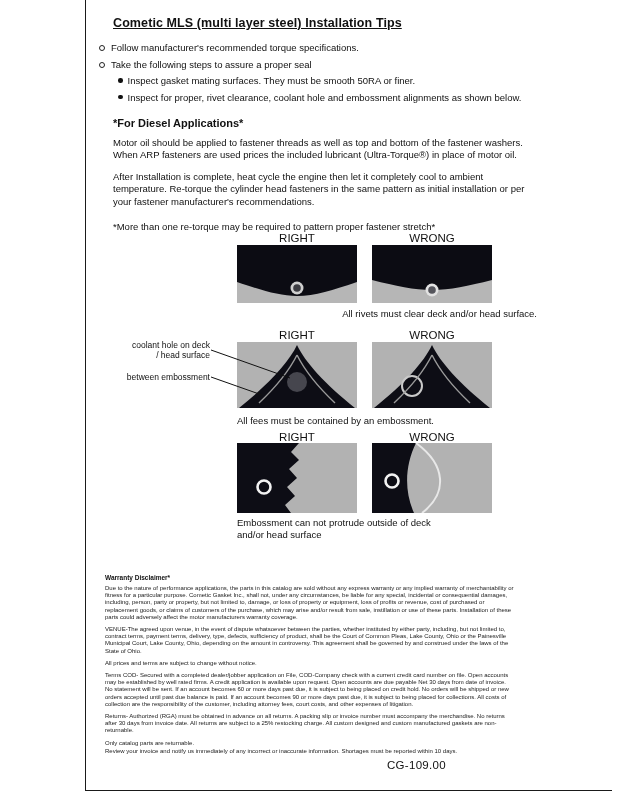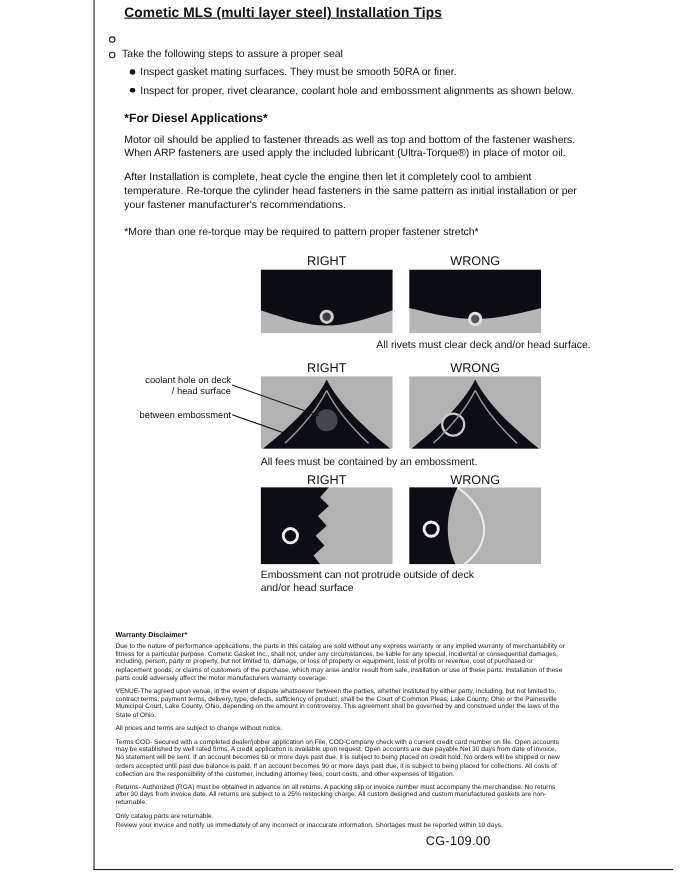--- a/index.html
+++ b/index.html
@@ -1,21 +1,21 @@
 <!DOCTYPE html>
 <html><head>
 <meta charset="utf-8">
 <style>
   html,body{margin:0;padding:0;background:#ffffff;}
   body{width:618px;height:800px;overflow:hidden;font-family:"Liberation Sans",sans-serif;color:#111;}
   .page{position:relative;width:618px;height:800px;background:#fff;}
   .rule-left{position:absolute;left:85px;top:0;width:1px;height:791px;background:#1a1a1a;}
   .rule-bottom{position:absolute;left:85px;top:790px;width:527px;height:1px;background:#1a1a1a;}
 
-  .content{position:absolute;left:99px;top:4px;width:452px;}
+  .content{position:absolute;left:99px;top:16px;width:452px;}
   .title{font-size:12.5px;font-weight:bold;text-decoration:underline;margin:0 0 11px 14px;letter-spacing:0.1px;}
   .bullet-row{display:flex;align-items:flex-start;margin:0 0 3.5px 0;}
   .bullet-row.sub{margin-left:19px;}
   .obullet{width:4px;height:4px;border:1px solid #222;border-radius:50%;margin:4px 6px 0 0;flex:none;}
   .fbullet{width:4.5px;height:4.5px;background:#111;border-radius:50%;margin:4px 5px 0 0;flex:none;}
   .btext{font-size:9.5px;line-height:13px;}
   .diesel-heading{font-size:11px;font-weight:bold;margin:13px 0 8px 14px;}
   .para{font-size:9.5px;line-height:1.33;margin:0 0 9px 14px;width:424px;}
   .para.note{margin-top:12px;}
 
@@ -45,36 +45,37 @@
 
 <div class="page">
   <div class="rule-left"></div>
   <div class="rule-bottom"></div>
 
   <div class="content">
     <div class="title">Cometic MLS (multi layer steel) Installation Tips</div>
 
     <div class="bullet-row">
       <span class="obullet"></span>
+      <span class="btext">Follow manufacturer's recommended torque specifications.</span>
     </div>
     <div class="bullet-row">
       <span class="obullet"></span>
       <span class="btext">Take the following steps to assure a proper seal</span>
     </div>
     <div class="bullet-row sub">
       <span class="fbullet"></span>
       <span class="btext">Inspect gasket mating surfaces.  They must be smooth 50RA or finer.</span>
     </div>
     <div class="bullet-row sub">
       <span class="fbullet"></span>
       <span class="btext">Inspect for proper, rivet clearance, coolant hole and embossment alignments as shown below.</span>
     </div>
 
     <div class="diesel-heading">*For Diesel Applications*</div>
-    <p class="para">Motor oil should be applied to fastener threads as well as top and bottom of the fastener washers. When ARP fasteners are used apply the included lubricant (Ultra-Torque®) in place of motor oil.</p>
+    <p class="para">Motor oil should be applied to fastener threads as well as top and bottom of the fastener washers. When ARP fasteners are used prices the included lubricant (Ultra-Torque®) in place of motor oil.</p>
     <p class="para">After Installation is complete, heat cycle the engine then let it completely cool to ambient temperature. Re-torque the cylinder head fasteners in the same pattern as initial installation or per your fastener manufacturer's recommendations.</p>
     <p class="para note">*More than one re-torque may be required to pattern proper fastener stretch*</p>
   </div>
 
   <div class="diagrams">
 
     <div class="dg-header col-r hdr1">RIGHT</div>
     <div class="dg-header col-w hdr1">WRONG</div>
     <svg class="panel col-r pan1" width="120" height="58">
       <rect width="120" height="58" fill="#b6b6b6"></rect>

